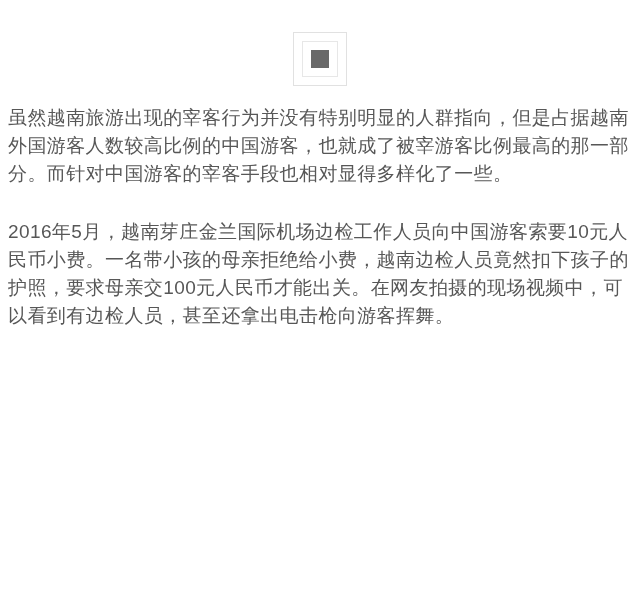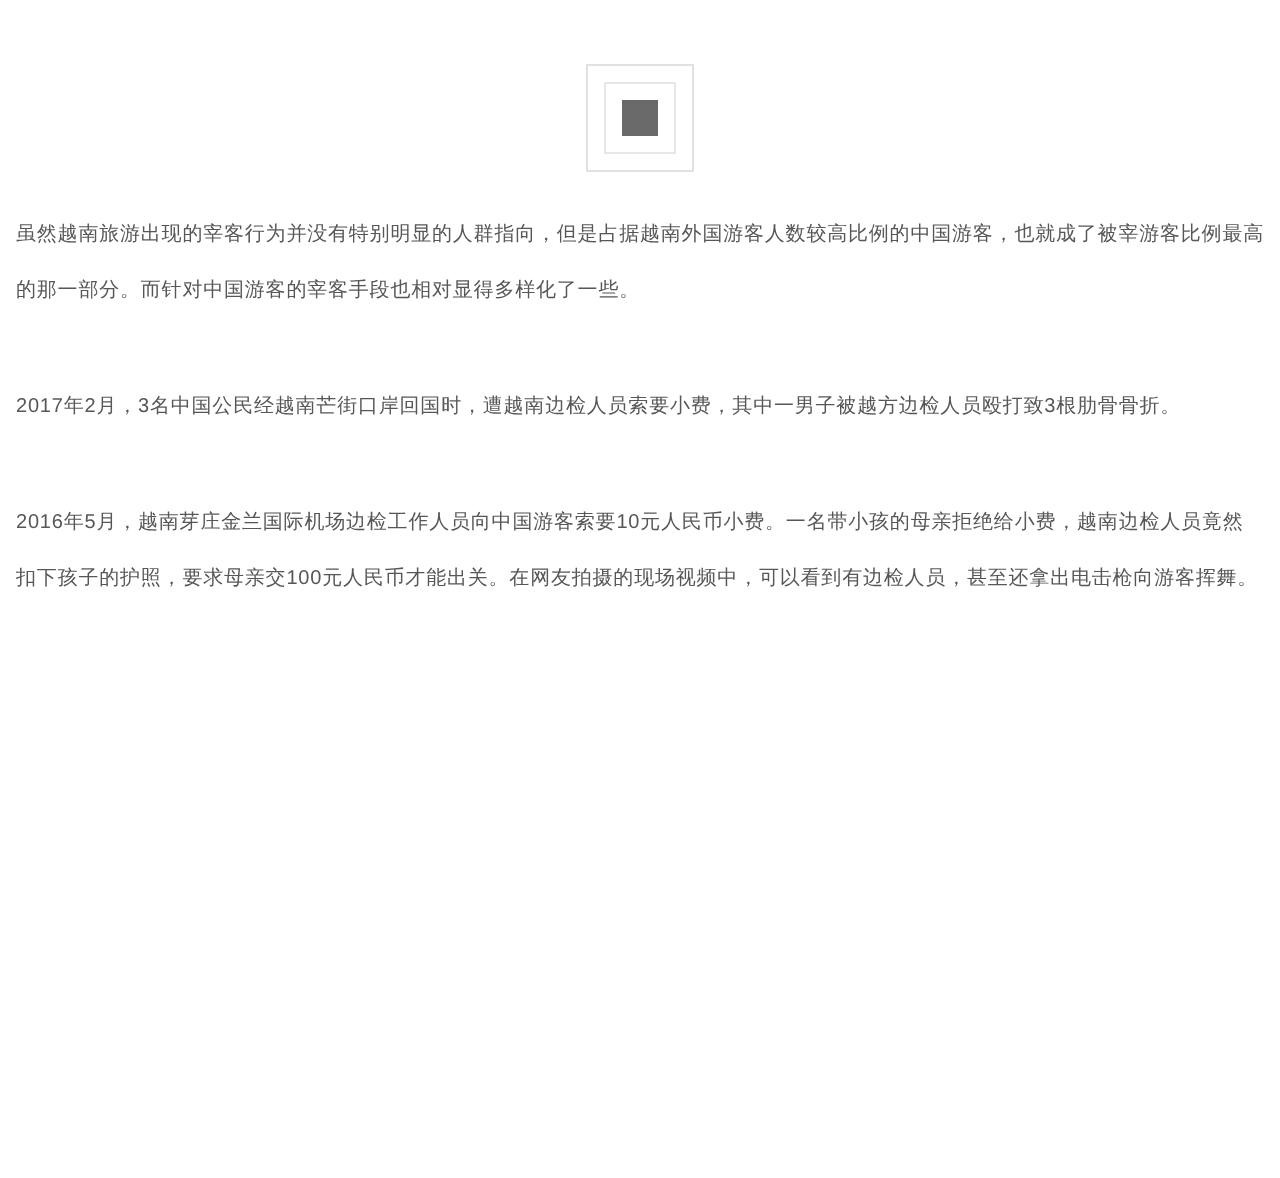--- a/index.html
+++ b/index.html
@@ -49,21 +49,21 @@
     color: #3e3e3e;
     line-height: 32px;
     letter-spacing: 0.5px;
   }
   
   .content {
     margin-top: 18px;
     padding: 0 8px;
   }
   .content p {
-    font-size: 10px;
+    font-size: 19px;
     color: #575757;
     line-height: 28px;
     letter-spacing: 0.4px;
     margin-bottom: 30px;
     text-align: left;
     word-break: break-all;
   }
 </style>
 </head>
 <body>
@@ -72,17 +72,16 @@
 
   <div class="logo">
     <div class="logo-mid">
       <div class="logo-core"></div>
     </div>
   </div>
 
 
   <div class="content">
     <p>虽然越南旅游出现的宰客行为并没有特别明显的人群指向，但是占据越南外国游客人数较高比例的中国游客，也就成了被宰游客比例最高的那一部分。而针对中国游客的宰客手段也相对显得多样化了一些。</p>
-    <p>2017年2月，3名中国公民经越南芒街口岸回国时，遭越南边检人员索要小费，其中一男子被越方边检人员殴打致3根肋骨骨折。</p>
     <p>2016年5月，越南芽庄金兰国际机场边检工作人员向中国游客索要10元人民币小费。一名带小孩的母亲拒绝给小费，越南边检人员竟然扣下孩子的护照，要求母亲交100元人民币才能出关。在网友拍摄的现场视频中，可以看到有边检人员，甚至还拿出电击枪向游客挥舞。</p>
   </div>
 
 </div>
 
 </body></html>

